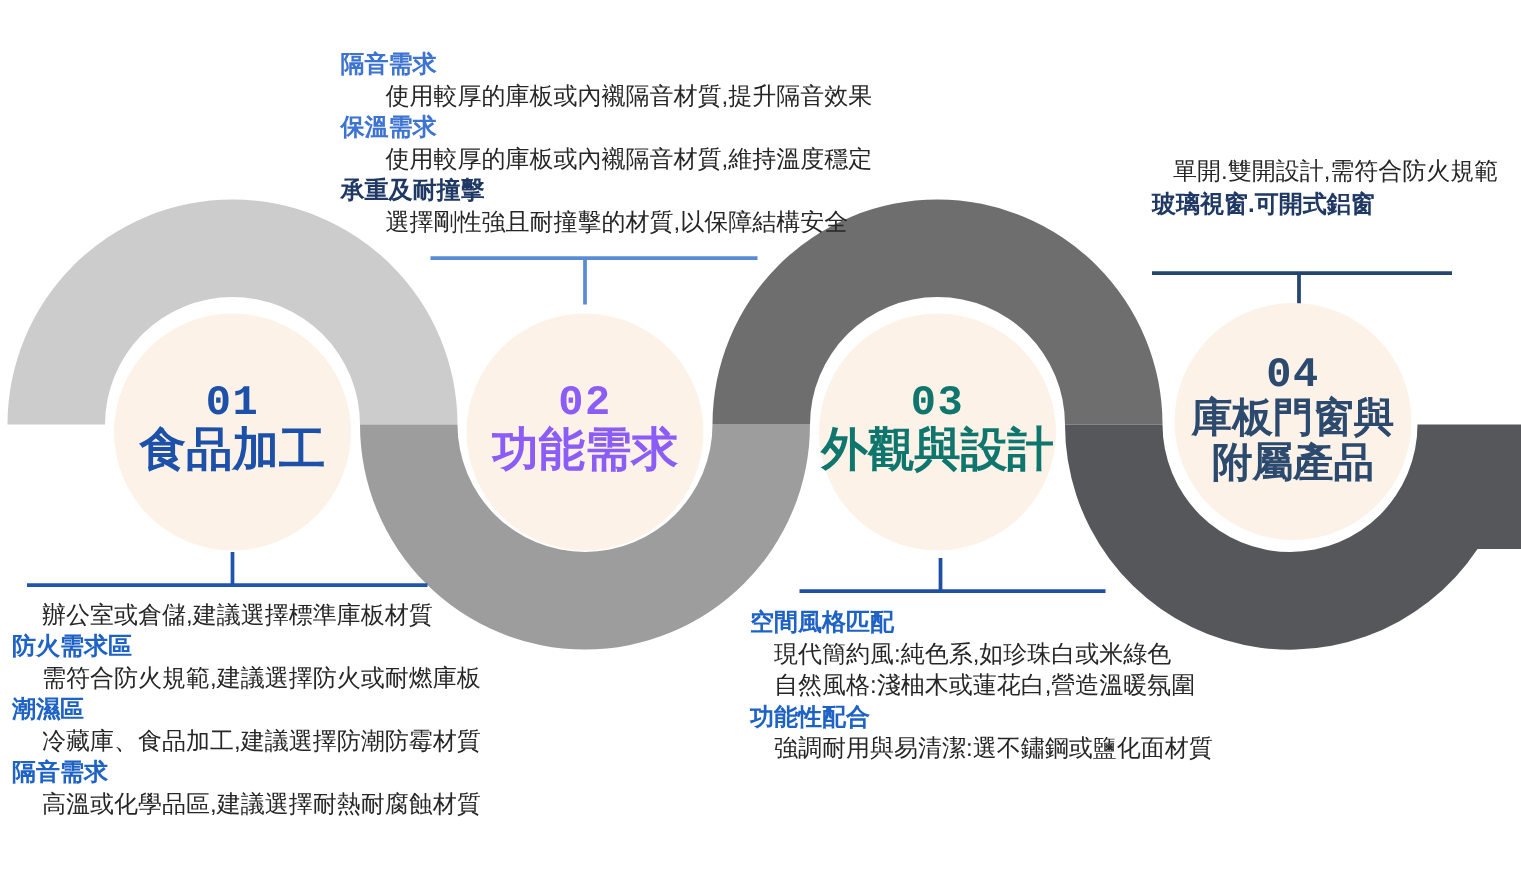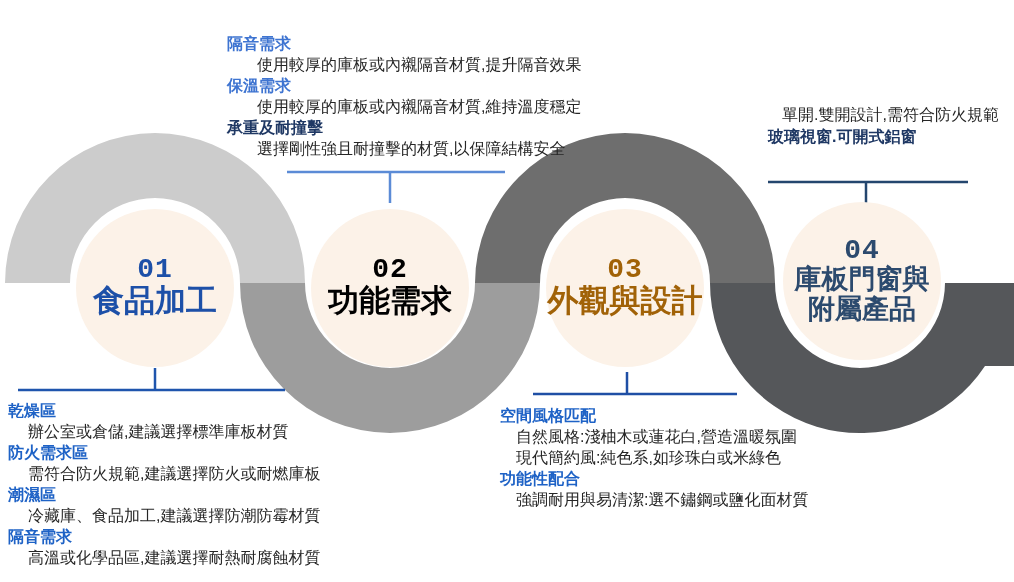--- a/index.html
+++ b/index.html
@@ -13,22 +13,22 @@
     display:flex;flex-direction:column;align-items:center;justify-content:center;text-align:center;font-family:Liberation Mono, monospace;
   }
   .c1{left:76px;top:209px;}
   .c2{left:311px;top:209px;}
   .c3{left:546px;top:209px;}
   .c4{left:783px;top:202px;}
   .num{font-size:28px;font-weight:bold;line-height:30px;letter-spacing:1px;}
   .lbl{font-size:31px;font-weight:bold;line-height:36px;white-space:nowrap;}
   .c4 .lbl{font-size:27px;line-height:30px;}
   .s1{color:#1D50A8;}
-  .s2{color:#000000;}
-  .s3{color:#a16207;}
+  .s2{color:#8b5cf6;}
+  .s3{color:#0f766e;}
   .s4{color:#2C4A6E;}
   .anno{position:absolute;font-size:16px;line-height:21px;color:#262626;white-space:nowrap;}
   .a-title{font-weight:bold;}
   .t-blue{color:#1E62C6;}
   .t-lblue{color:#3E74D1;}
   .t-navy{color:#1F3864;}
   .ind30{padding-left:30px;}
   .ind20{padding-left:20px;}
   .ind16{padding-left:16px;}
   .ind14{padding-left:14px;}
@@ -92,31 +92,30 @@
     <div class="a-title t-navy">承重及耐撞擊</div>
     <div class="ind30">選擇剛性強且耐撞擊的材質,以保障結構安全</div>
   </div>
 
   <div class="anno anno-tr">
     <div class="ind14">單開.雙開設計,需符合防火規範</div>
     <div class="a-title t-navy">玻璃視窗.可開式鋁窗</div>
   </div>
 
   <div class="anno anno-bl">
-    <div class="a-title t-blue">乾燥區</div>
     <div class="ind20">辦公室或倉儲,建議選擇標準庫板材質</div>
     <div class="a-title t-blue">防火需求區</div>
     <div class="ind20">需符合防火規範,建議選擇防火或耐燃庫板</div>
     <div class="a-title t-blue">潮濕區</div>
     <div class="ind20">冷藏庫、食品加工,建議選擇防潮防霉材質</div>
     <div class="a-title t-blue">隔音需求</div>
     <div class="ind20">高溫或化學品區,建議選擇耐熱耐腐蝕材質</div>
   </div>
 
   <div class="anno anno-bm">
     <div class="a-title t-blue">空間風格匹配</div>
+    <div class="ind16">現代簡約風:純色系,如珍珠白或米綠色</div>
     <div class="ind16">自然風格:淺柚木或蓮花白,營造溫暖氛圍</div>
-    <div class="ind16">現代簡約風:純色系,如珍珠白或米綠色</div>
     <div class="a-title t-blue">功能性配合</div>
     <div class="ind16">強調耐用與易清潔:選不鏽鋼或鹽化面材質</div>
   </div>
 
 </div>
 
 </body></html>

